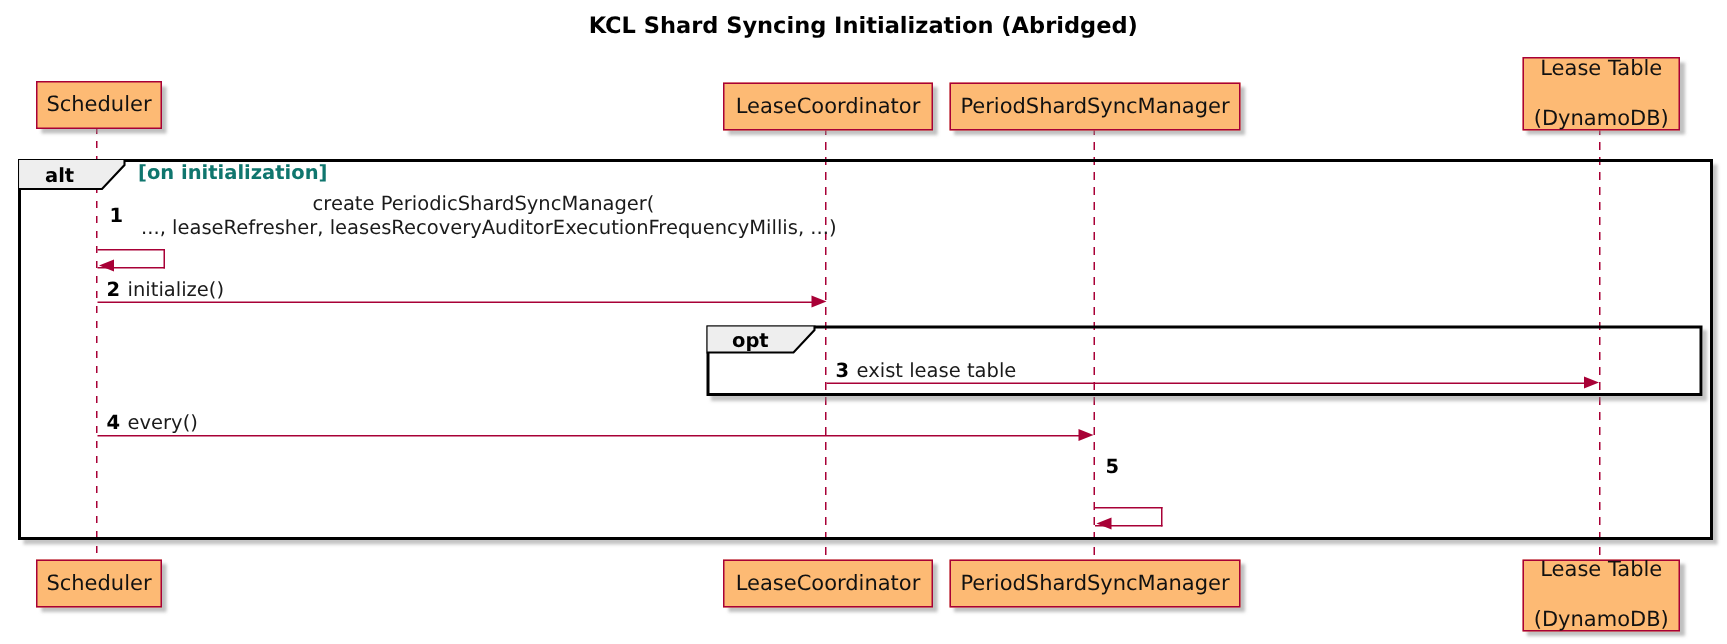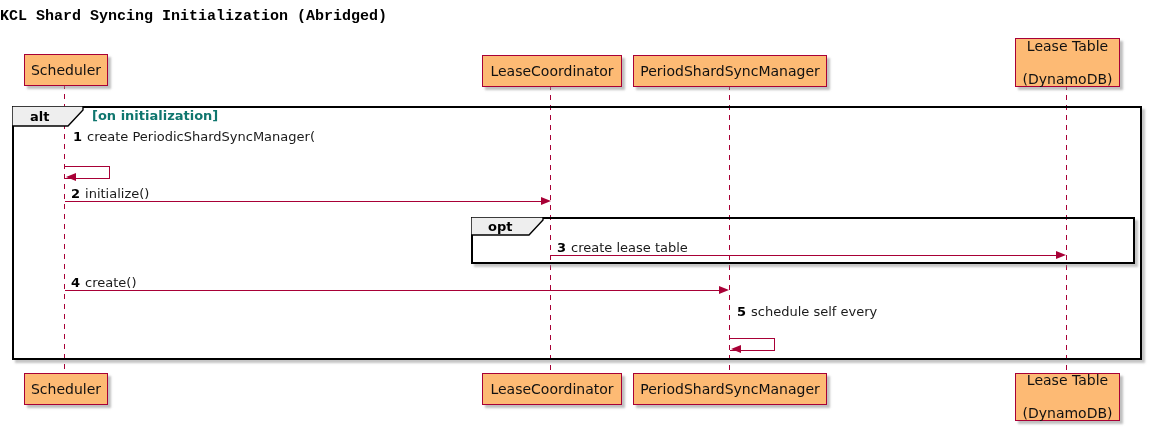--- a/index.html
+++ b/index.html
@@ -1,21 +1,21 @@
 <!DOCTYPE html>
 <html><head>
 <meta charset="utf-8">
 <style>
   html,body{margin:0;padding:0;background:#ffffff;}
   .canvas{
     position:relative;width:1151px;height:429px;background:#ffffff;overflow:hidden;
     font-family:"DejaVu Sans","Liberation Sans",sans-serif;color:#1a1a1a;
   }
-  .title{position:absolute;left:0;top:8px;width:100%;
-    font-size:15px;font-weight:bold;color:#000;font-family:Liberation Mono, monospace;}
+  .title{position:absolute;left:0;top:8px;width:100%;text-align:center;
+    font-size:15px;font-weight:bold;color:#000;}
   .pbox{position:absolute;background:#fdba74;border:1.6px solid #A80036;
     box-shadow:3px 3px 2px rgba(140,140,140,0.55);
     display:flex;flex-direction:column;align-items:center;justify-content:center;
     font-size:14px;color:#111;text-align:center;line-height:17px;white-space:nowrap;gap:16px;}
   .lifeline{position:absolute;width:1px;
     background:repeating-linear-gradient(180deg,#A80036 0 5px,transparent 5px 10px);}
   .frame{position:absolute;border:2px solid #000;background:transparent;
     box-shadow:3px 3px 2px rgba(140,140,140,0.5);}
   .pent{position:absolute;}
   .pent text{font-size:13px;font-weight:bold;fill:#000;
@@ -63,20 +63,21 @@
   <svg class="pent" style="left:12px;top:106px" width="74" height="21">
     <polygon points="0,0 71,0 71,4 56,20 0,20" fill="#EEEEEE" stroke="#000" stroke-width="1.4"></polygon>
     <text x="18" y="15">alt</text>
   </svg>
   <div class="cond" style="left:92px;top:107px">[on initialization]</div>
 
   <div class="msg" style="left:73px;top:129px">
     <span class="num">1</span>
     <span class="mlines">
       <span class="mline">create PeriodicShardSyncManager(</span>
+      <span class="mline cont">..., leaseRefresher, leasesRecoveryAuditorExecutionFrequencyMillis, ...)</span>
     </span>
   </div>
   <div class="selfloop" style="left:65px;top:166px;width:44px;height:11px"></div>
   <div class="ahead-l" style="left:66px;top:173px"></div>
 
   <div class="msg" style="left:71px;top:186px">
     <span class="num">2</span>
     <span class="mlines">
         <span class="mline">initialize()</span>
       </span>
@@ -86,39 +87,38 @@
 
   <div class="frame" style="left:471px;top:217px;width:660px;height:43px"></div>
   <svg class="pent" style="left:471px;top:217px" width="76" height="19">
     <polygon points="0,0 72,0 72,3 58,18 0,18" fill="#EEEEEE" stroke="#000" stroke-width="1.4"></polygon>
     <text x="17" y="14">opt</text>
   </svg>
 
   <div class="msg" style="left:557px;top:240px">
     <span class="num">3</span>
     <span class="mlines">
-        <span class="mline">create lease table</span>
+        <span class="mline">exist lease table</span>
       </span>
   </div>
   <div class="aline" style="left:551px;top:255px;width:506px"></div>
   <div class="ahead-r" style="left:1056px;top:251px"></div>
 
   <div class="msg" style="left:71px;top:275px">
     <span class="num">4</span>
     <span class="mlines">
-        <span class="mline">create()</span>
+        <span class="mline">every()</span>
       </span>
   </div>
   <div class="aline" style="left:65px;top:290px;width:655px"></div>
   <div class="ahead-r" style="left:719px;top:286px"></div>
 
   <div class="msg" style="left:737px;top:304px">
     <span class="num">5</span>
     <span class="mlines">
-      <span class="mline">schedule self every</span>
     </span>
   </div>
   <div class="selfloop" style="left:730px;top:338px;width:44px;height:11px"></div>
   <div class="ahead-l" style="left:731px;top:345px"></div>
 
   <div class="pbox" style="left:24px;top:373px;width:82px;height:30px">
     <span>Scheduler</span>
   </div>
   <div class="pbox" style="left:482px;top:373px;width:138px;height:30px">
     <span>LeaseCoordinator</span>

